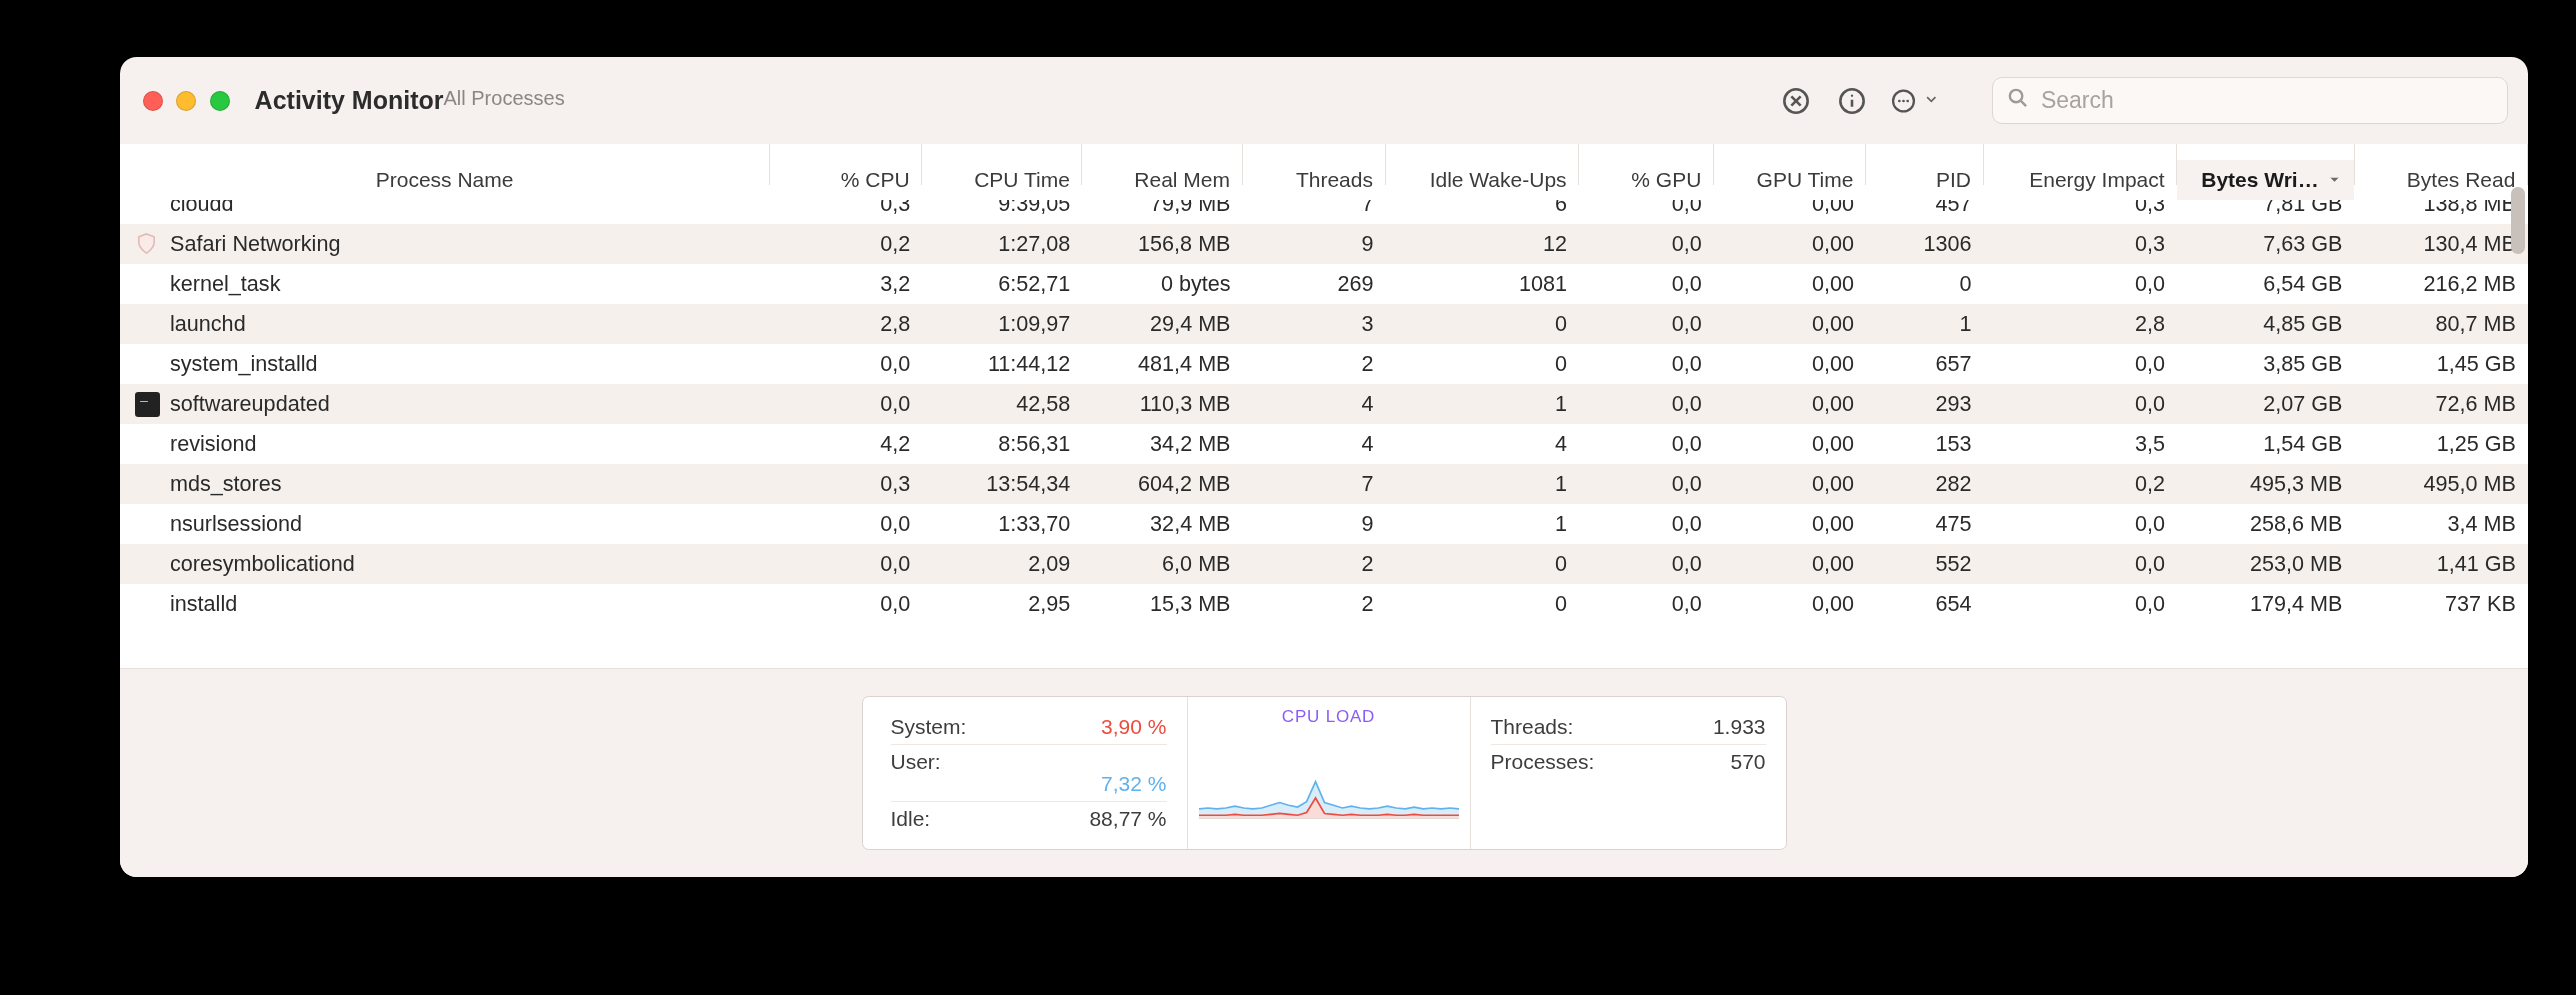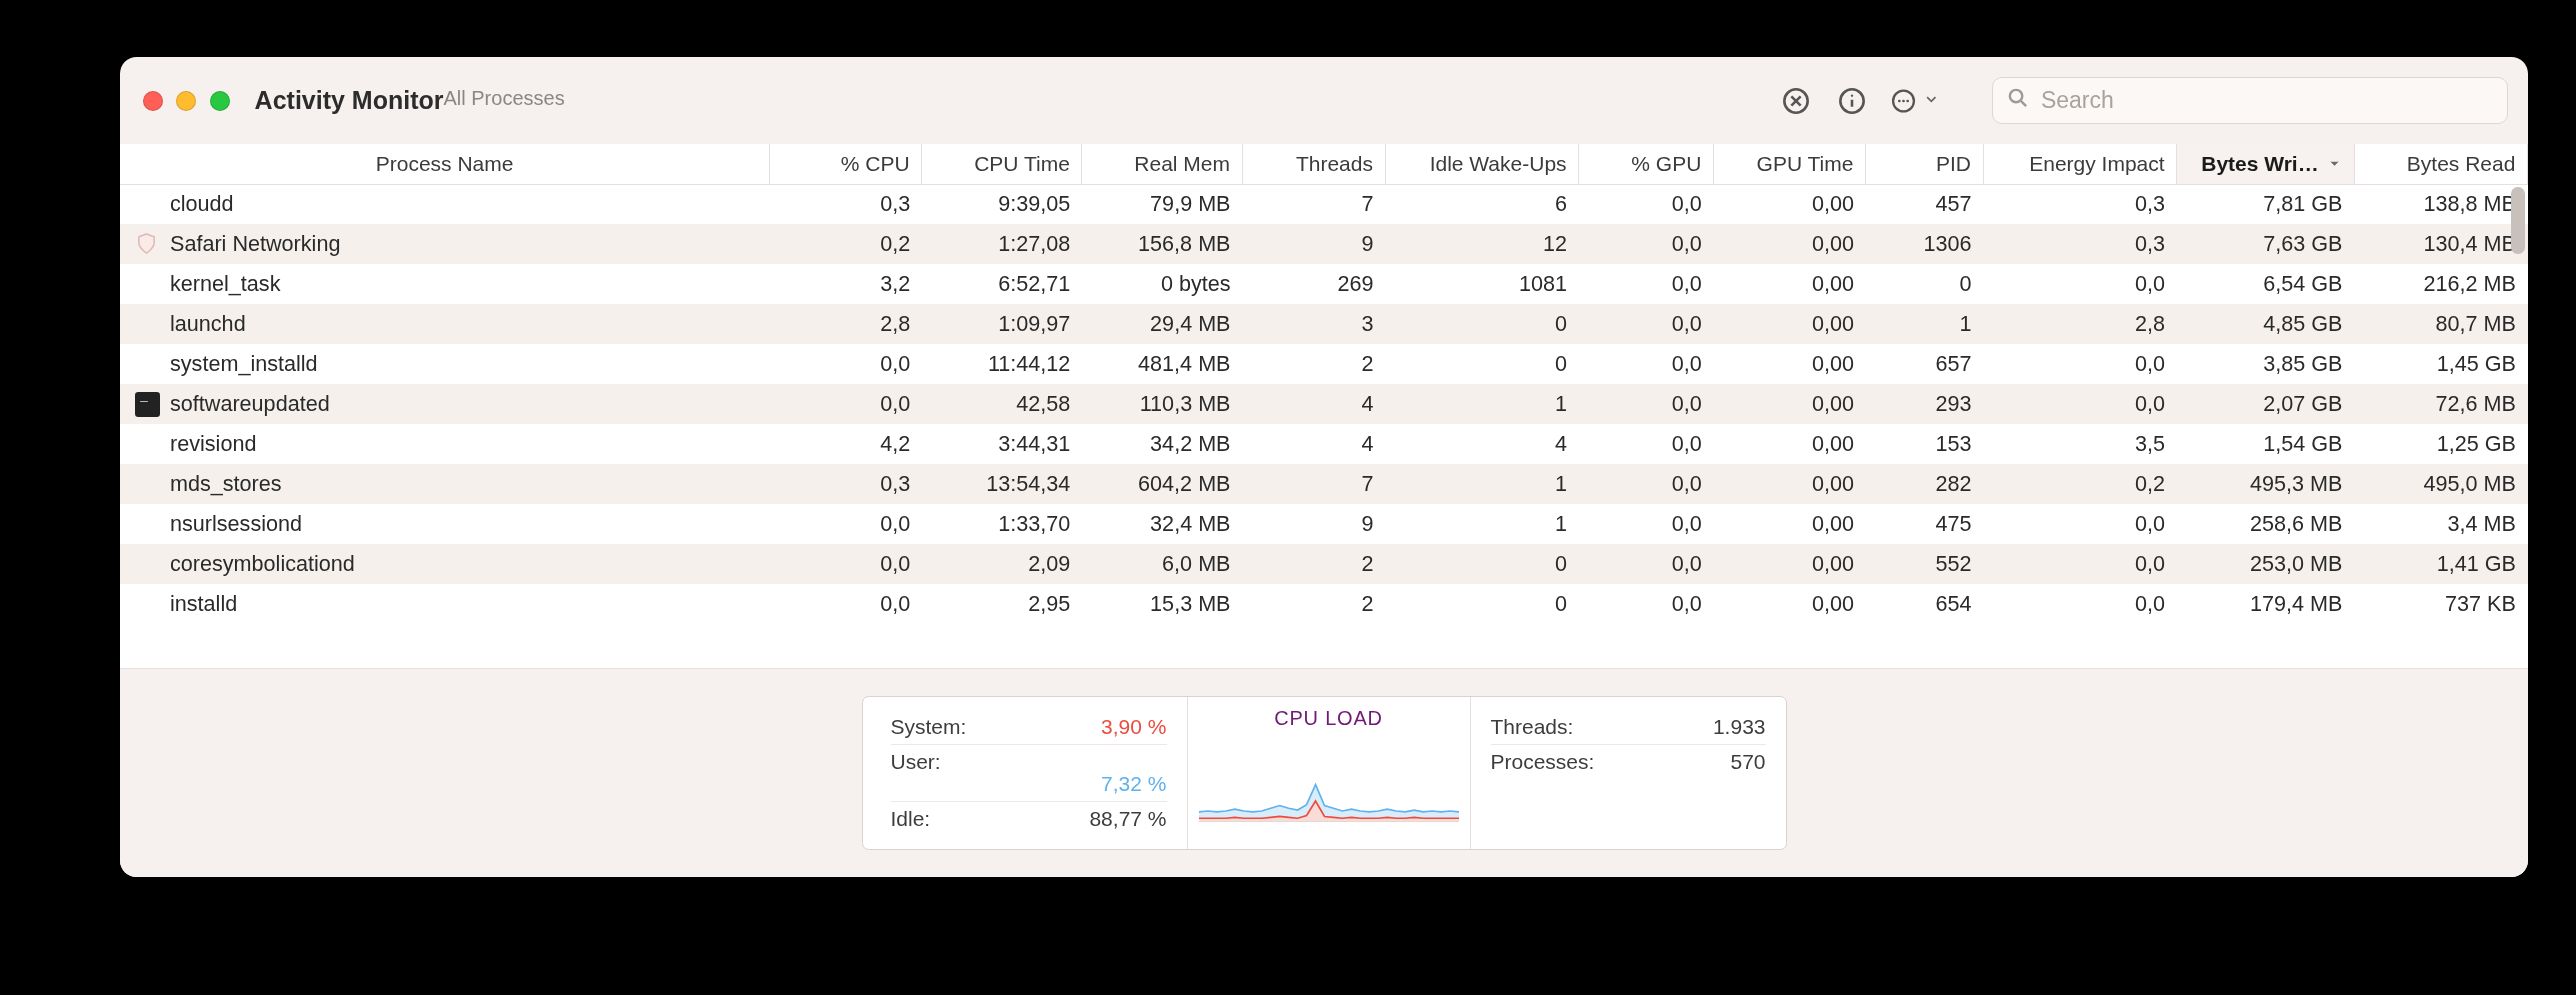--- a/index.html
+++ b/index.html
@@ -57,21 +57,21 @@
   .table-wrap{flex:0 0 auto; height: 524px; overflow:hidden; position:relative; background:#fff;}
   table{border-collapse:collapse;width:100%;table-layout:fixed;}
   thead th{
     font-weight:400;color:#3b3b3b;font-size:21px;
     border-bottom:0.8px solid #e6e0dc;
     border-right:0.8px solid #e6e0dc;
     height: 40px;
     padding: 0 11.6px;
     text-align:right;
     background:#fff;
-    position:sticky;top:0;
+    position:sticky;top:16px;
   }
   thead th.left{text-align:center;}
   thead th.sorted{font-weight:600;color:#1b1b1b;background:#f7f2ef;}
   tbody tr{height:40px;}
   tbody tr:nth-child(even){background:#f5f0ec;}
   tbody td{
     padding: 0 11.6px;
     text-align:right;
     font-size:21.6px;
     color:#2a2a2a;
@@ -89,21 +89,21 @@
   
   .footer{flex:1;display:flex;align-items:center;justify-content:center;background:#f6f1ee;border-top:0.8px solid #e6e0dc;}
   .panels{display:flex;gap:0;border:0.8px solid #d9d2ce;border-radius:6.7px;background:#fff;padding-left:8px;}
   .panel{width:316px;padding:13.3px 20px;}
   .panel + .panel{border-left:0.8px solid #e6e0dc;}
   .panel.graph{width:283px;display:flex;flex-direction:column;align-items:center;padding:10px 10px 0 10px;}
   .kv{display:flex;justify-content:space-between;font-size:21px;color:#3d3d3d;padding:5px 0;border-bottom:0.8px solid #eee7e2;}
   .kv:last-child{border-bottom:none;}
   .kv .v.red{color:#ec4c3f;font-weight:500;}
   .kv .v.blue{color:#5fb2ec;font-weight:500;margin-top:22px;}
-  .graph-title{font-size:20px;color:#701a75;letter-spacing:0.8px;}
+  .graph-title{font-size:17px;color:#8b5cf6;letter-spacing:0.8px;}
   .graph-canvas{width:260px;height:92px;position:relative;border-bottom:0.8px solid #e0d9d4;}
 </style>
 </head>
 <body>
 
 <div class="window">
 
   <div class="toolbar">
     <div class="traffic">
       <div class="dot red"></div>
@@ -267,21 +267,21 @@
             <td>0,0</td>
             <td>0,00</td>
             <td>293</td>
             <td>0,0</td>
             <td>2,07 GB</td>
             <td>72,6 MB</td>
           </tr>
           <tr>
             <td class="name"><span>revisiond</span></td>
             <td>4,2</td>
-            <td>3:44,31</td>
+            <td>8:56,31</td>
             <td>34,2 MB</td>
             <td>4</td>
             <td>4</td>
             <td>0,0</td>
             <td>0,00</td>
             <td>153</td>
             <td>3,5</td>
             <td>1,54 GB</td>
             <td>1,25 GB</td>
           </tr>

